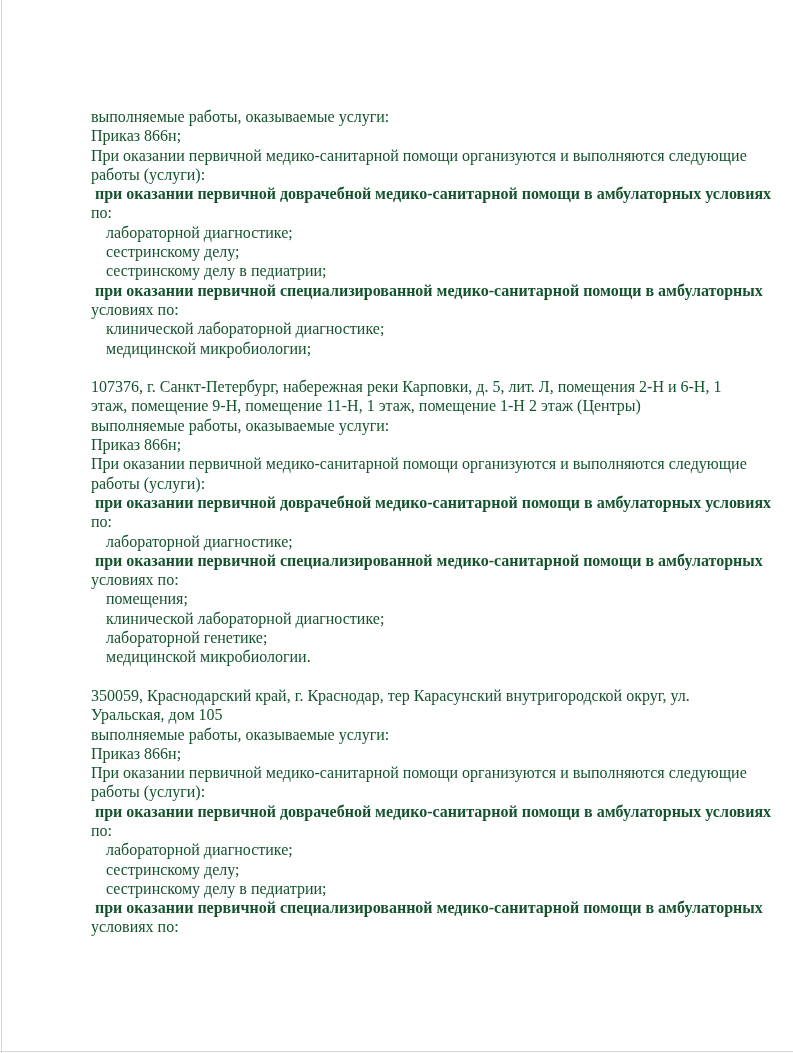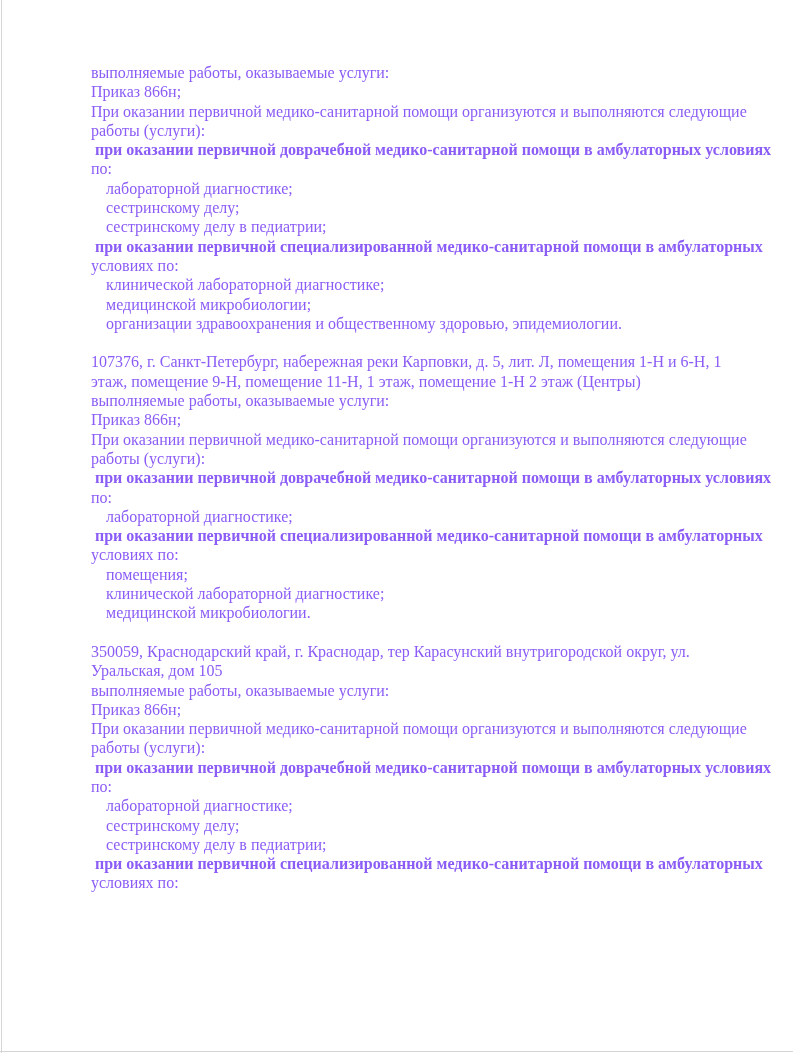--- a/index.html
+++ b/index.html
@@ -45,51 +45,51 @@
   }
   .ind-1 { padding-left: 4px; font-weight: bold; }   
   .ind-2 { padding-left: 15px; }  
 </style>
 </head>
 <body>
 
 <div class="edge-left" style="background: rgb(213, 213, 213);"></div>
 <div class="edge-bottom" style="background: rgb(213, 213, 213);"></div>
 
-<div class="doc" id="doc" style="color: #8b5cf6;">
+<div class="doc" id="doc" style="color: #14532d; margin-top: 44px;">
     <div class="section">
       <div class="line">выполняемые работы, оказываемые услуги:</div>
       <div class="line">Приказ 866н;</div>
       <div class="line">При оказании первичной медико-санитарной помощи организуются и выполняются следующие</div>
       <div class="line">работы (услуги):</div>
       <div class="line ind-1">при оказании первичной доврачебной медико-санитарной помощи в амбулаторных условиях</div>
       <div class="line">по:</div>
       <div class="line ind-2">лабораторной диагностике;</div>
       <div class="line ind-2">сестринскому делу;</div>
       <div class="line ind-2">сестринскому делу в педиатрии;</div>
       <div class="line ind-1">при оказании первичной специализированной медико-санитарной помощи в амбулаторных</div>
       <div class="line">условиях по:</div>
       <div class="line ind-2">клинической лабораторной диагностике;</div>
       <div class="line ind-2">медицинской микробиологии;</div>
-      <div class="line ind-2">организации здравоохранения и общественному здоровью, эпидемиологии.</div>
     </div>
     <div class="section">
-      <div class="line">107376, г. Санкт-Петербург, набережная реки Карповки, д. 5, лит. Л, помещения 1-Н и 6-Н, 1</div>
+      <div class="line">107376, г. Санкт-Петербург, набережная реки Карповки, д. 5, лит. Л, помещения 2-Н и 6-Н, 1</div>
       <div class="line">этаж, помещение 9-Н, помещение 11-Н, 1 этаж, помещение 1-Н 2 этаж (Центры)</div>
       <div class="line">выполняемые работы, оказываемые услуги:</div>
       <div class="line">Приказ 866н;</div>
       <div class="line">При оказании первичной медико-санитарной помощи организуются и выполняются следующие</div>
       <div class="line">работы (услуги):</div>
       <div class="line ind-1">при оказании первичной доврачебной медико-санитарной помощи в амбулаторных условиях</div>
       <div class="line">по:</div>
       <div class="line ind-2">лабораторной диагностике;</div>
       <div class="line ind-1">при оказании первичной специализированной медико-санитарной помощи в амбулаторных</div>
       <div class="line">условиях по:</div>
       <div class="line ind-2">помещения;</div>
       <div class="line ind-2">клинической лабораторной диагностике;</div>
+      <div class="line ind-2">лабораторной генетике;</div>
       <div class="line ind-2">медицинской микробиологии.</div>
     </div>
     <div class="section">
       <div class="line">350059, Краснодарский край, г. Краснодар, тер Карасунский внутригородской округ, ул.</div>
       <div class="line">Уральская, дом 105</div>
       <div class="line">выполняемые работы, оказываемые услуги:</div>
       <div class="line">Приказ 866н;</div>
       <div class="line">При оказании первичной медико-санитарной помощи организуются и выполняются следующие</div>
       <div class="line">работы (услуги):</div>
       <div class="line ind-1">при оказании первичной доврачебной медико-санитарной помощи в амбулаторных условиях</div>

